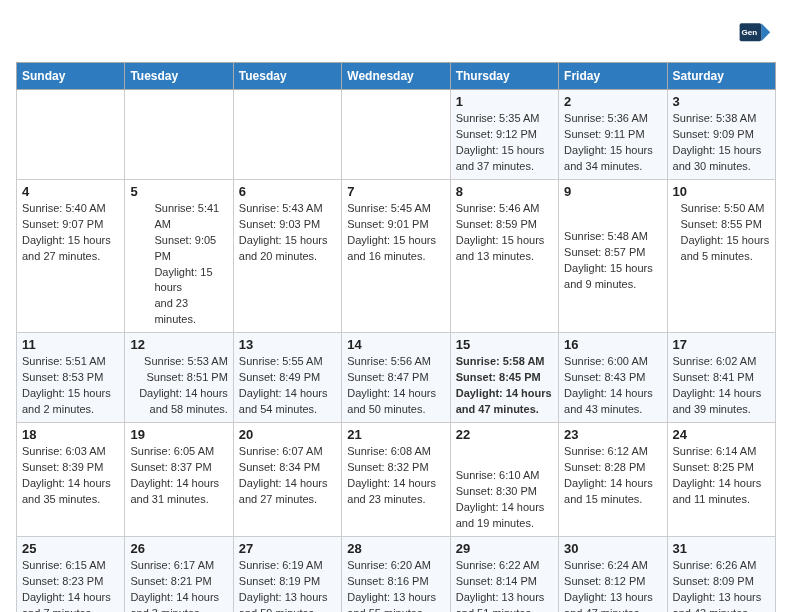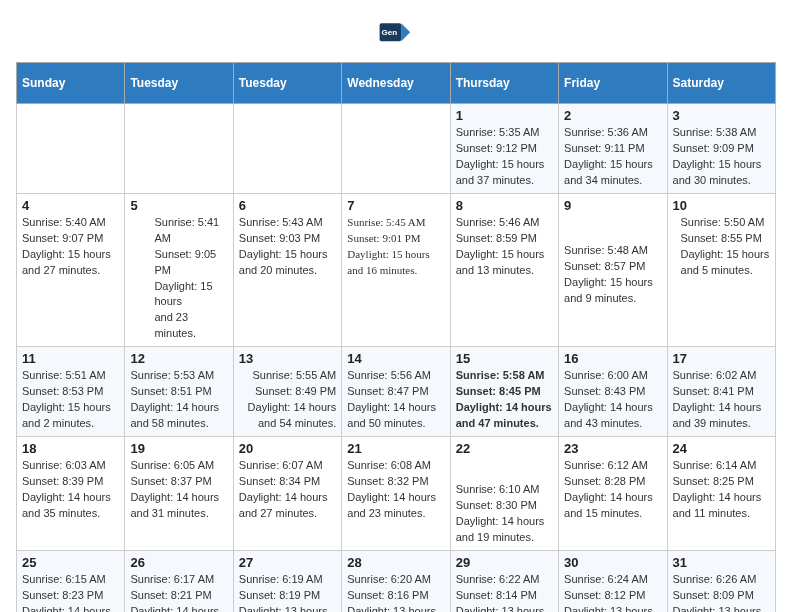--- a/index.html
+++ b/index.html
@@ -5,21 +5,21 @@
     * { box-sizing: border-box; margin: 0; padding: 0; }
     body {
       font-family: Arial, sans-serif;
       background: #fff;
       width: 792px;
       min-height: 612px;
       padding: 16px;
     }
     .header {
       display: flex;
-      justify-content: center;
+      justify-content: flex-end;
       align-items: flex-start;
       margin-bottom: 10px;
       text-decoration: underline;
     }
     .logo {
       display: flex;
       align-items: center;
     }
     .logo-text {
       font-size: 18px;
@@ -47,21 +47,21 @@
     }
     table {
       width: 100%;
       border-collapse: collapse;
       font-size: 11px;
     }
     thead tr th {
       background-color: #2e7bbf;
       color: #fff;
       text-align: left;
-      padding: 13px 5px;
+      padding: 6px 5px;
       font-size: 12px;
       font-weight: bold;
       border: 1px solid #aaa;
     }
     tbody tr td {
       border: 1px solid #ccc;
       vertical-align: top;
       padding: 4px 5px;
       height: 80px;
       width: 108px;
@@ -165,21 +165,21 @@
         </td>
         <td>
           <span class="day-num">6</span>
           <div class="day-info" style="white-space: pre-line;">Sunrise: 5:43 AM
 Sunset: 9:03 PM
 Daylight: 15 hours
 and 20 minutes.</div>
         </td>
         <td>
           <span class="day-num">7</span>
-          <div class="day-info" style="white-space: pre-line; font-family: Liberation Serif, serif;">Sunrise: 5:45 AM
+          <div class="day-info" style="white-space: pre-line;">Sunrise: 5:45 AM
 Sunset: 9:01 PM
 Daylight: 15 hours
 and 16 minutes.</div>
         </td>
         <td>
           <span class="day-num">8</span>
           <div class="day-info" style="white-space: pre-line;">Sunrise: 5:46 AM
 Sunset: 8:59 PM
 Daylight: 15 hours
 and 13 minutes.</div>
@@ -202,28 +202,28 @@
       <tr>
         <td>
           <span class="day-num">11</span>
           <div class="day-info" style="white-space: pre-line;">Sunrise: 5:51 AM
 Sunset: 8:53 PM
 Daylight: 15 hours
 and 2 minutes.</div>
         </td>
         <td>
           <span class="day-num">12</span>
-          <div class="day-info" style="white-space: pre-line;">Sunrise: 5:53 AM
+          <div class="day-info" style="white-space: pre-line; text-align: right;">Sunrise: 5:53 AM
 Sunset: 8:51 PM
 Daylight: 14 hours
 and 58 minutes.</div>
         </td>
         <td>
           <span class="day-num">13</span>
-          <div class="day-info" style="white-space: pre-line; text-align: right;">Sunrise: 5:55 AM
+          <div class="day-info" style="white-space: pre-line;">Sunrise: 5:55 AM
 Sunset: 8:49 PM
 Daylight: 14 hours
 and 54 minutes.</div>
         </td>
         <td>
           <span class="day-num">14</span>
           <div class="day-info" style="white-space: pre-line;">Sunrise: 5:56 AM
 Sunset: 8:47 PM
 Daylight: 14 hours
 and 50 minutes.</div>

